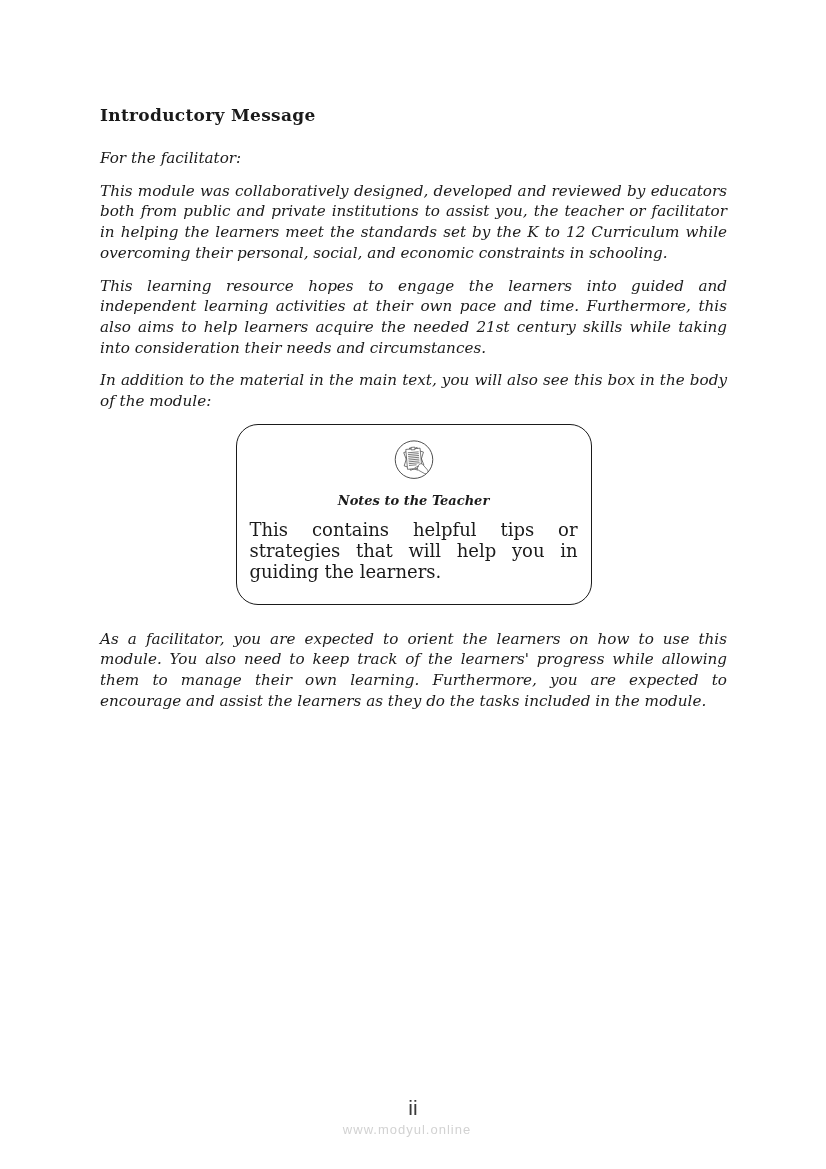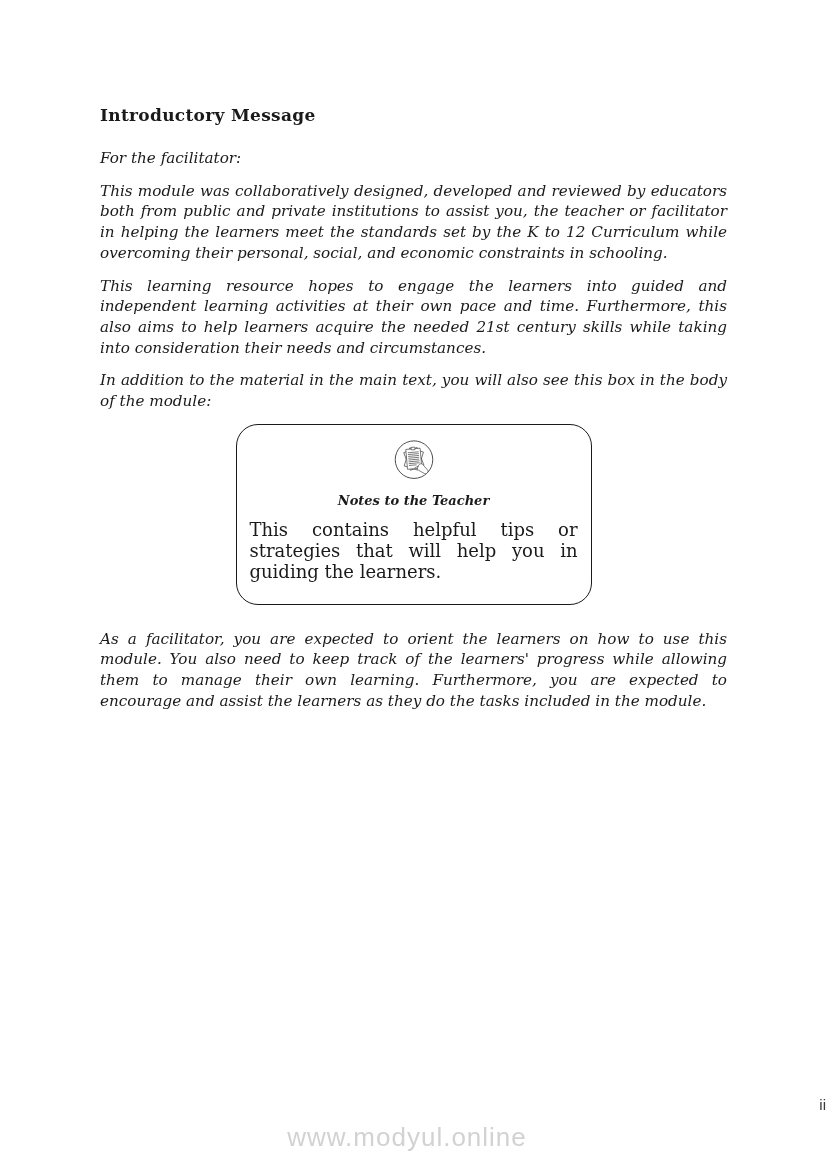--- a/index.html
+++ b/index.html
@@ -60,33 +60,33 @@
     margin: 0;
     font-size: 18px;
     line-height: 21px;
     text-align: justify;
   }
   .page-number {
     position: absolute;
     left: 0;
     right: 0;
     top: 1096px;
-    text-align: right;
+    text-align: center;
     font-family: "Liberation Sans", sans-serif;
-    font-size: 15px;
+    font-size: 21px;
     color: #3a3a3a;
   }
   .watermark {
     position: absolute;
     left: 0;
     right: 12px;
     top: 1122px;
     text-align: center;
     font-family: "Liberation Sans", sans-serif;
-    font-size: 26px;
+    font-size: 13px;
     letter-spacing: 1px;
     color: #d2d2d2;
   }
 </style>
 </head>
 <body>
 
 <div class="page">
   <div class="content">
 

